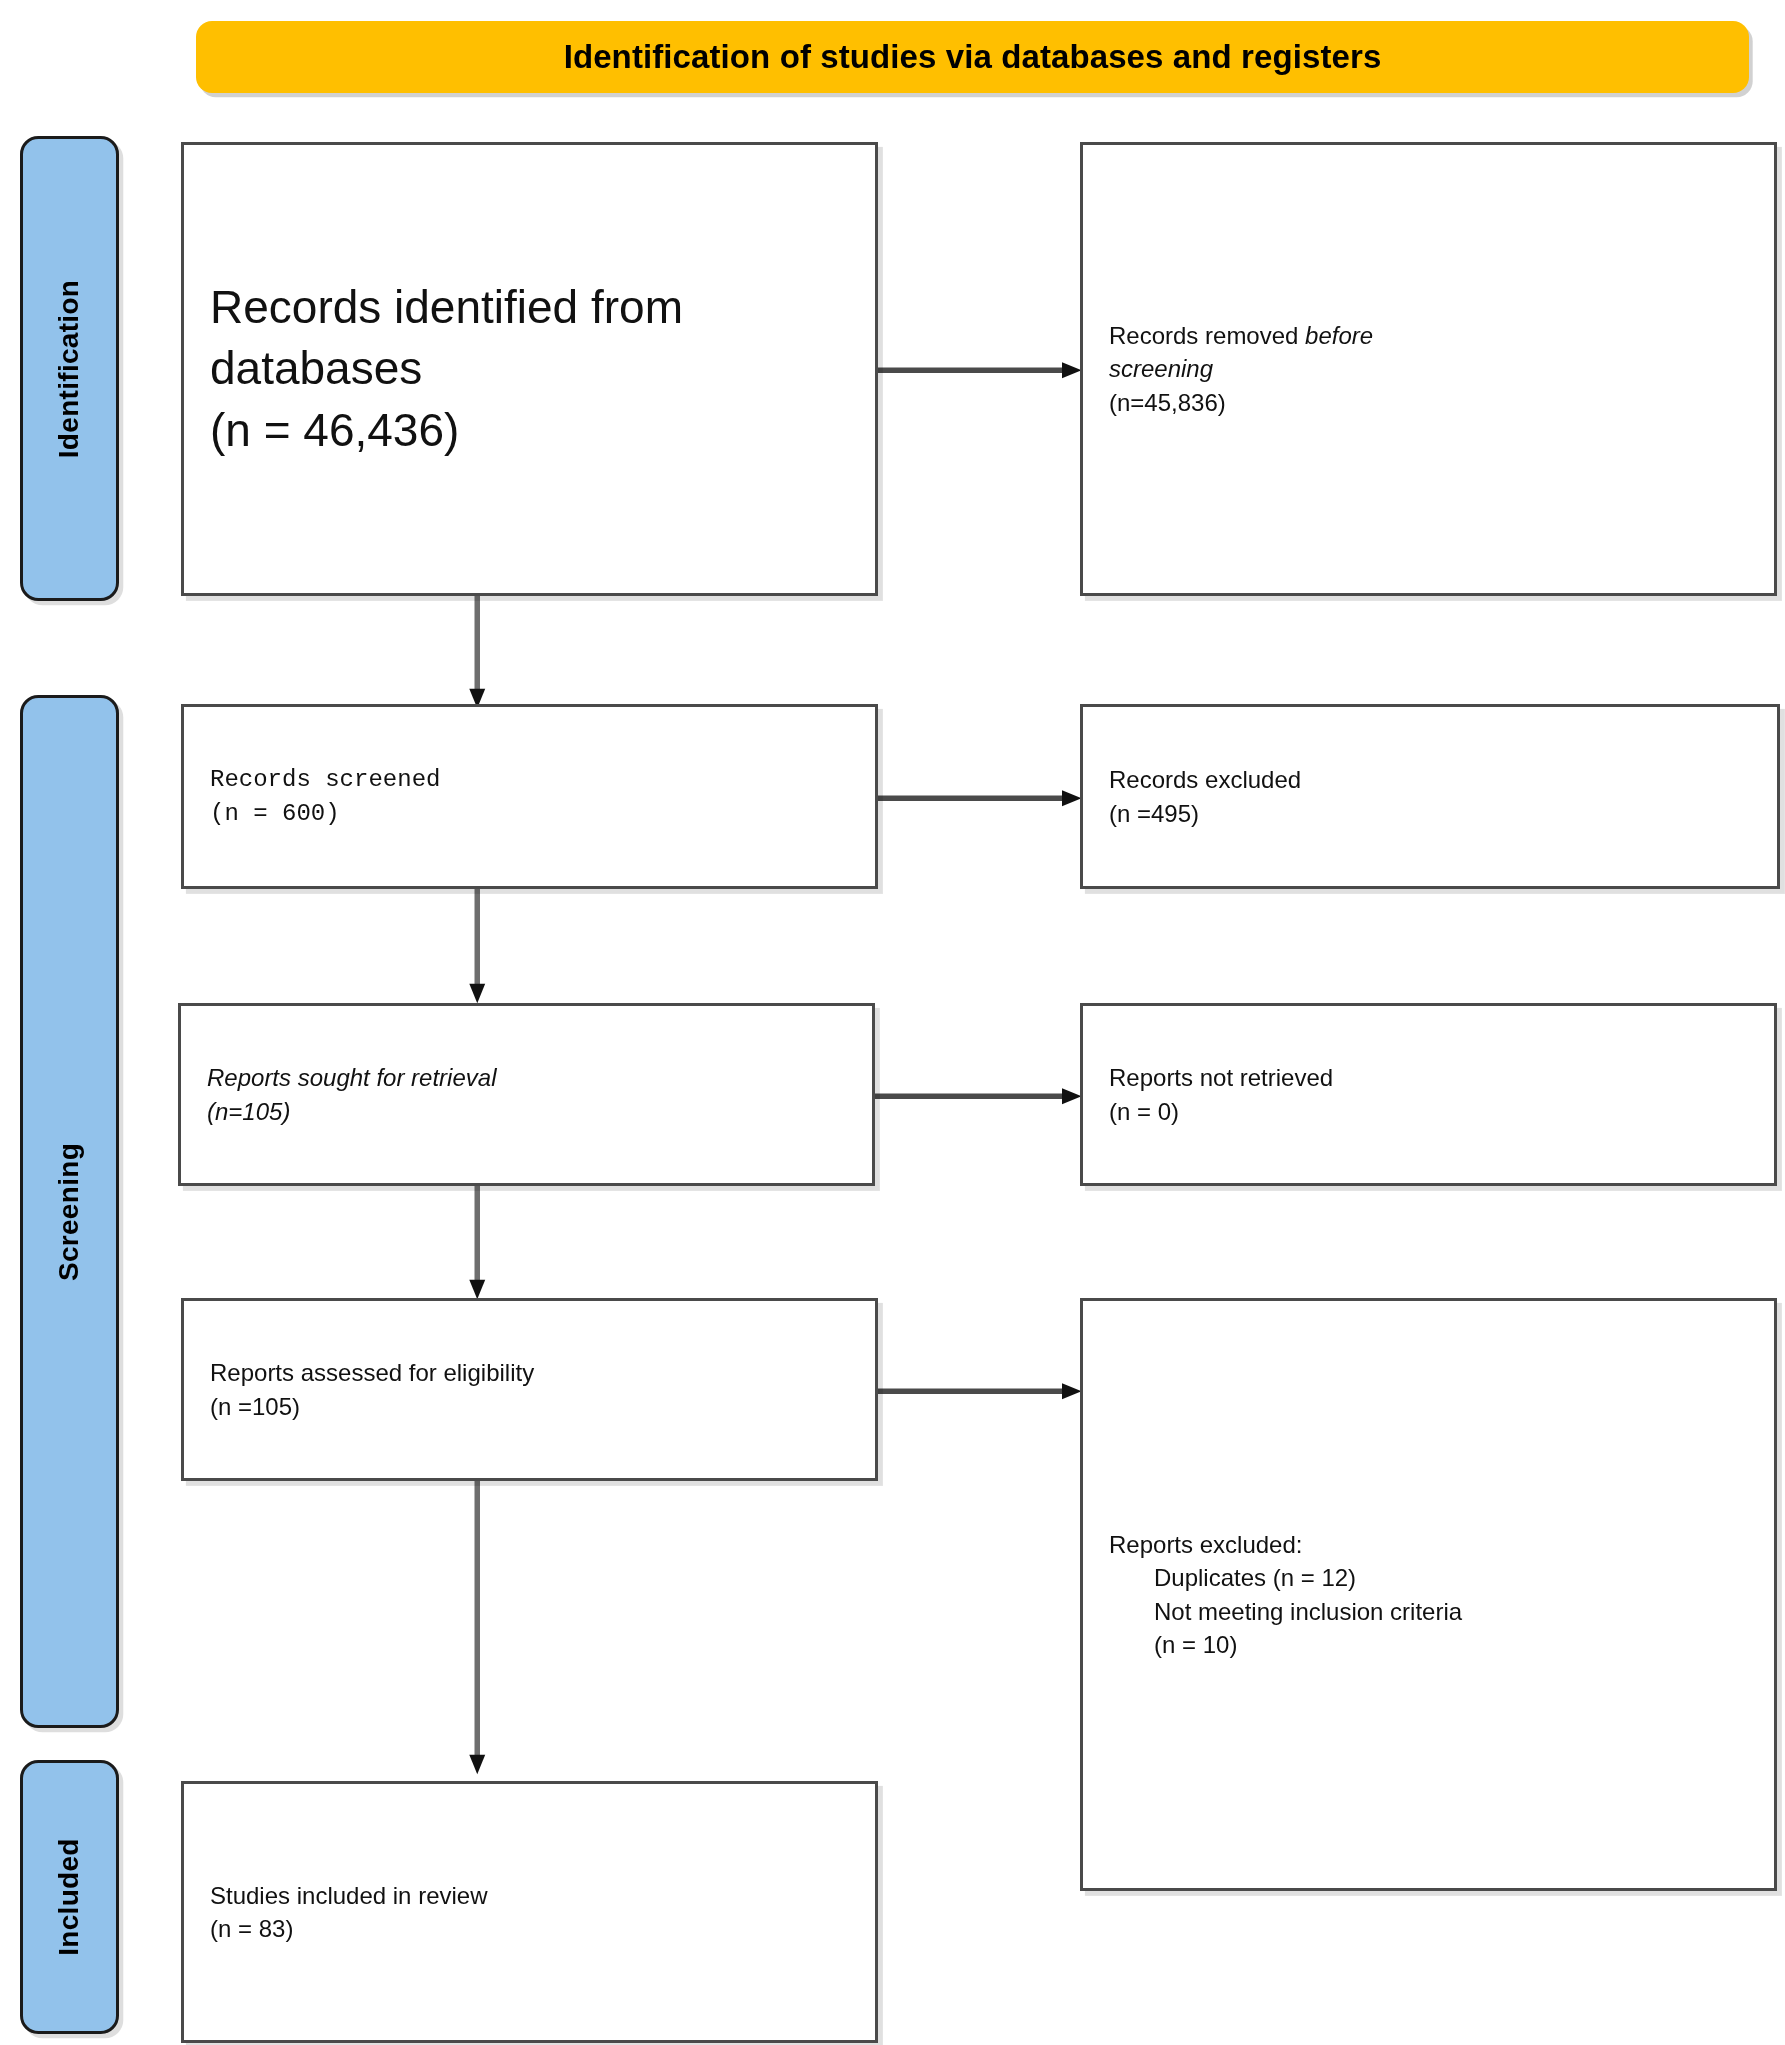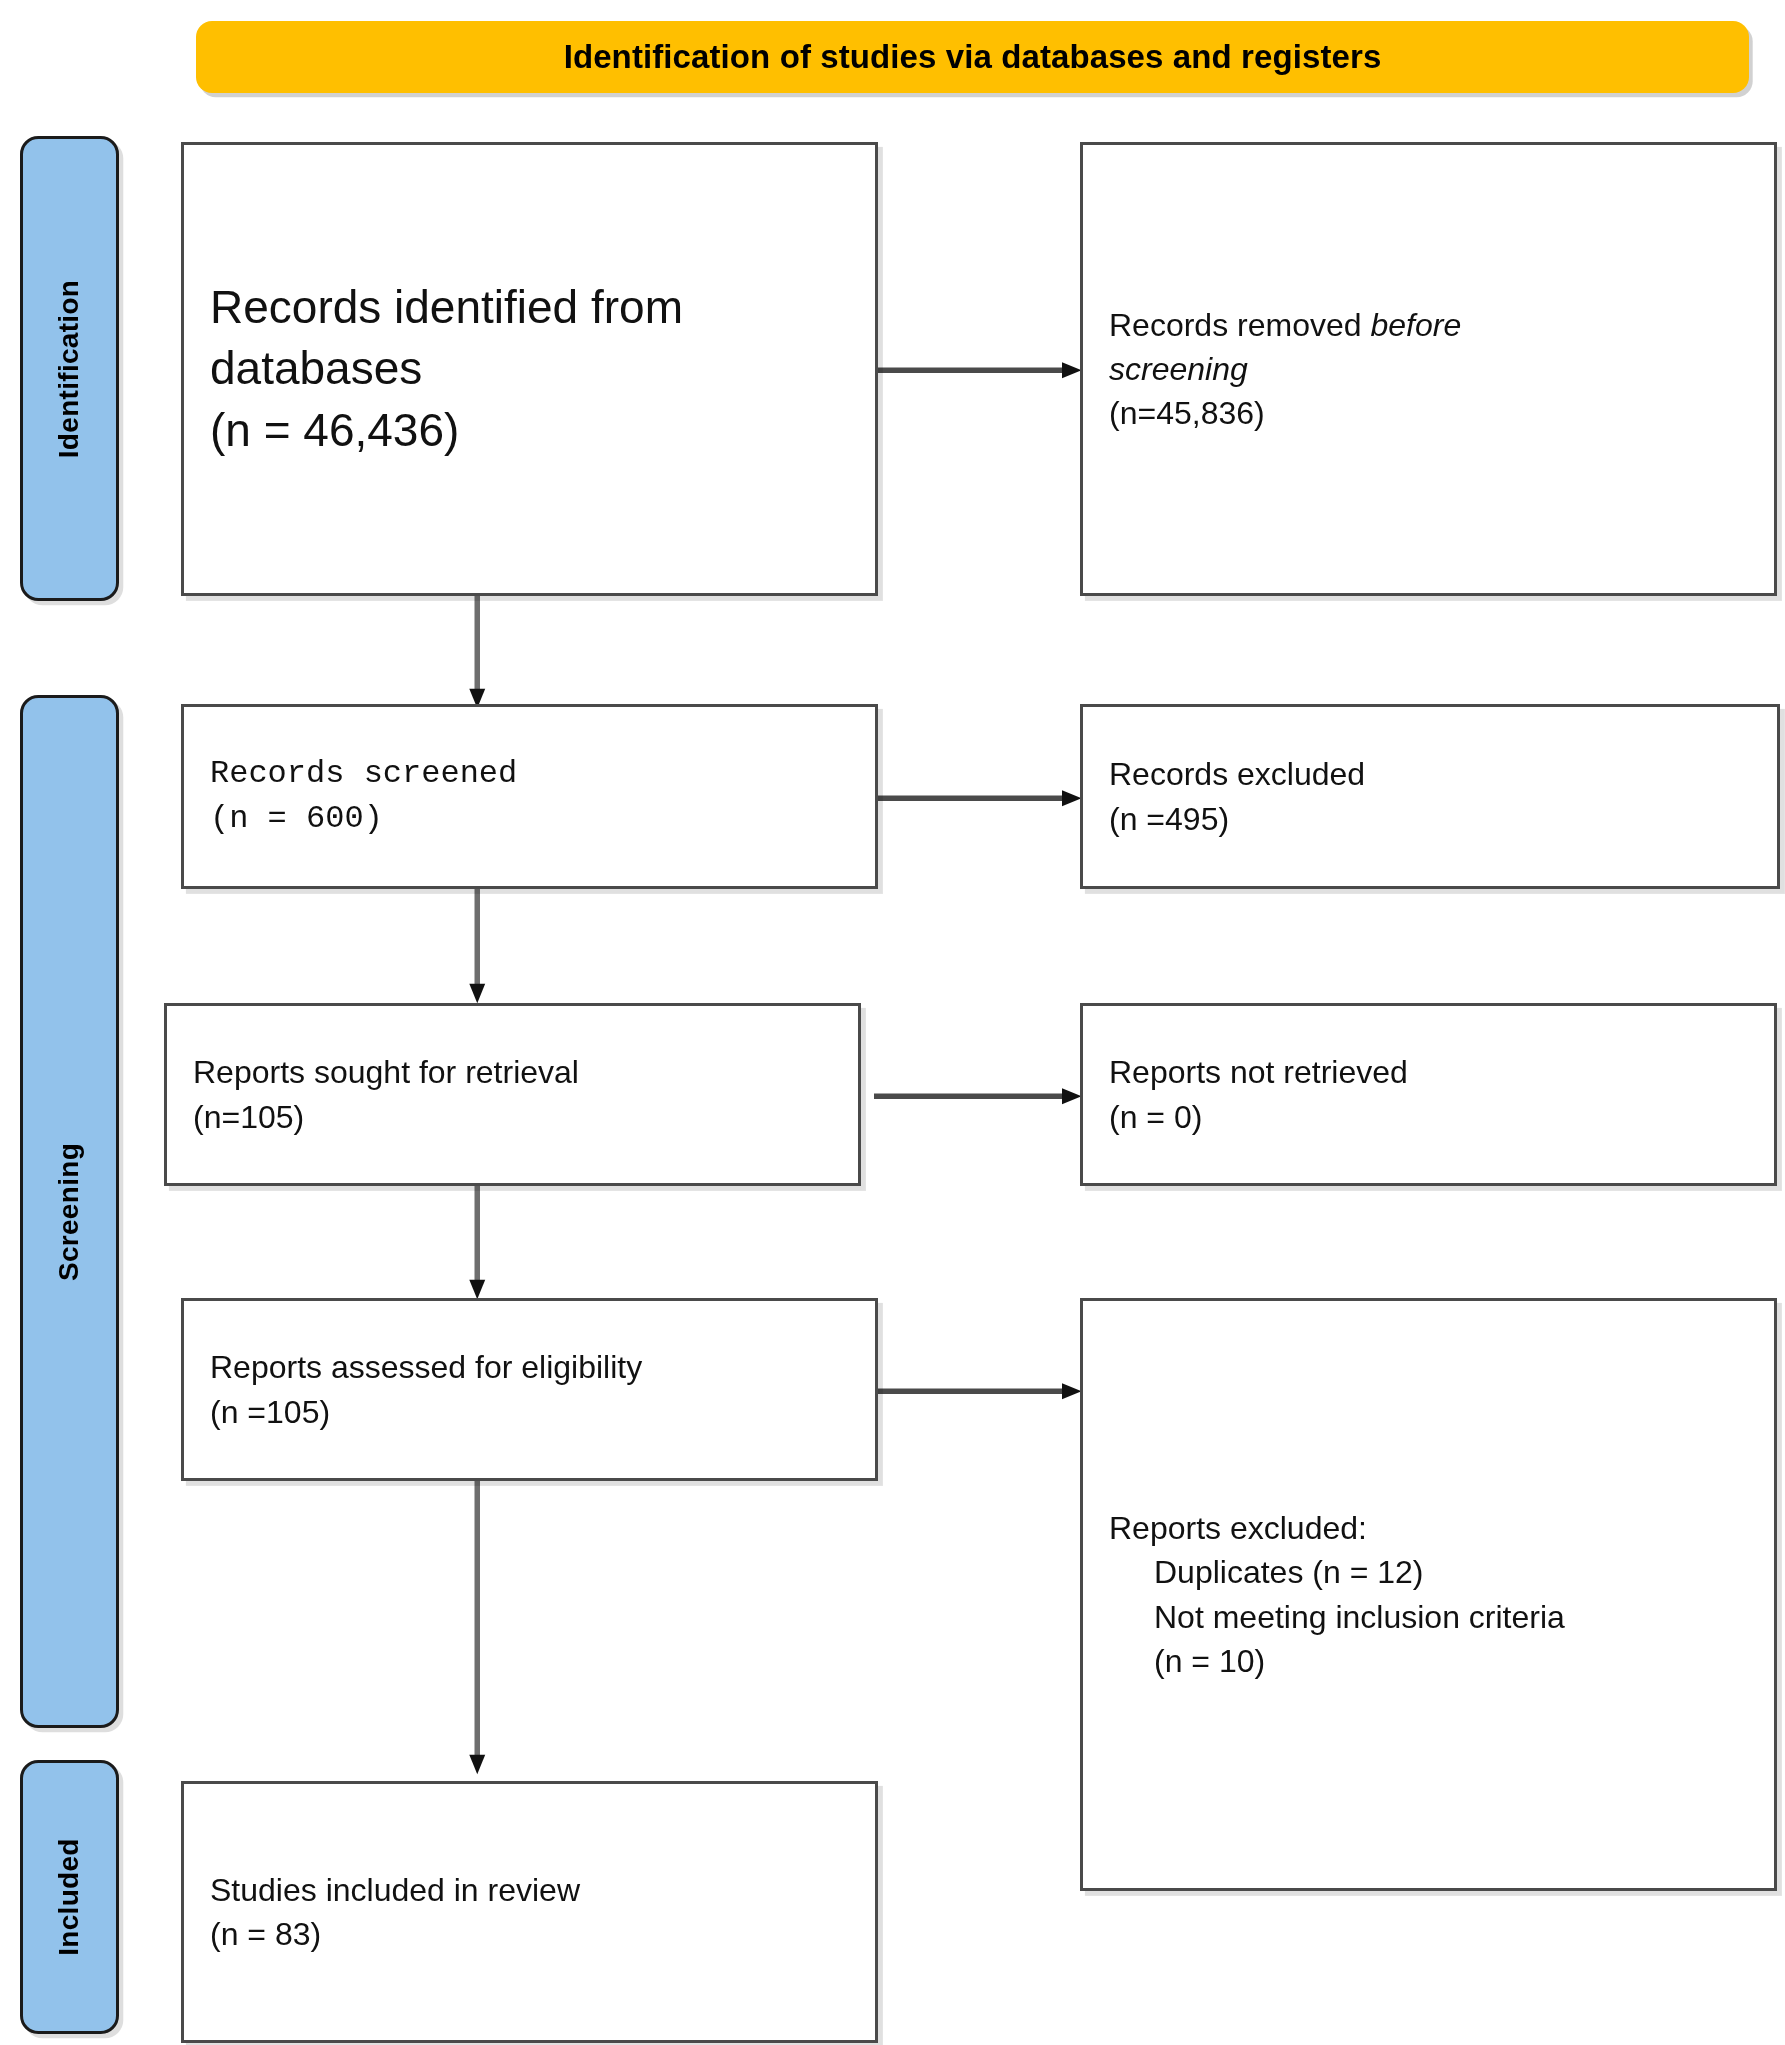--- a/index.html
+++ b/index.html
@@ -74,35 +74,35 @@
     background: #ffffff;
     border: 3.7px solid #4a4a4a;
     box-shadow: 4.9px 4.9px 0 rgba(0,0,0,0.12);
     box-sizing: border-box;
     display: flex;
     flex-direction: column;
     justify-content: center;
     padding: 0 26px;
   }
   .flow-box .line {
-    font-size: 32px;
+    font-size: 24px;
     color: #111111;
     line-height: 1.38;
     white-space: pre-wrap;
   }
   .flow-box.big .line { font-size: 46px; line-height: 1.33; }
   .flow-box .line.italic { font-style: italic; }
   .flow-box .line.indent { padding-left: 45px; }
 
   
   .box-identified        { left: 181px;  top: 142px;  width: 697px; height: 454px; }
   .box-removed           { left: 1080px; top: 142px;  width: 697px; height: 454px; }
   .box-screened          { left: 181px;  top: 704px; width: 697px; height: 185px; font-family: Liberation Mono, monospace; }
   .box-rec-excluded      { left: 1080px; top: 704px; width: 700px; height: 185px; }
-  .box-sought            { left: 164px;  top: 1003px; width: 697px; height: 183px; }
+  .box-sought            { left: 178px;  top: 1003px; width: 697px; height: 183px; font-style: italic; }
   .box-not-retrieved     { left: 1080px; top: 1003px; width: 697px; height: 183px; }
   .box-assessed          { left: 181px;  top: 1298px; width: 697px; height: 183px; }
   .box-rep-excluded      { left: 1080px; top: 1298px; width: 697px; height: 593px; }
   .box-included          { left: 181px;  top: 1773px; width: 697px; height: 262px; margin-top: 8px; }
 
   
   .conn {
     position: absolute;
   }
   .conn svg { display: block; overflow: visible; }

